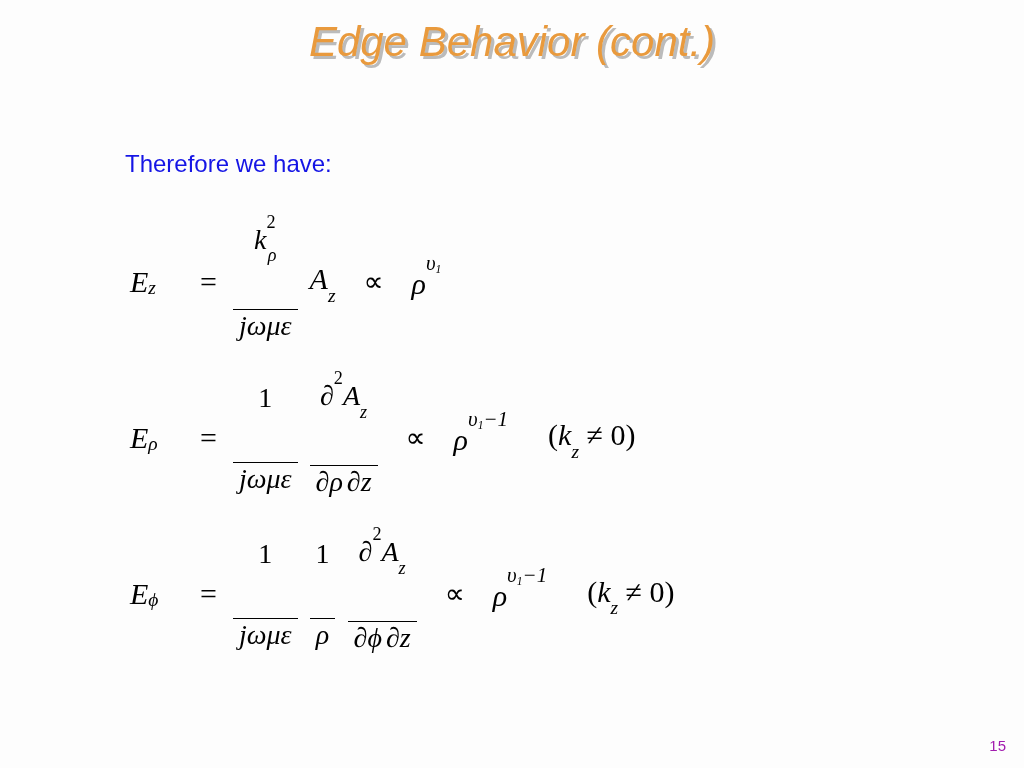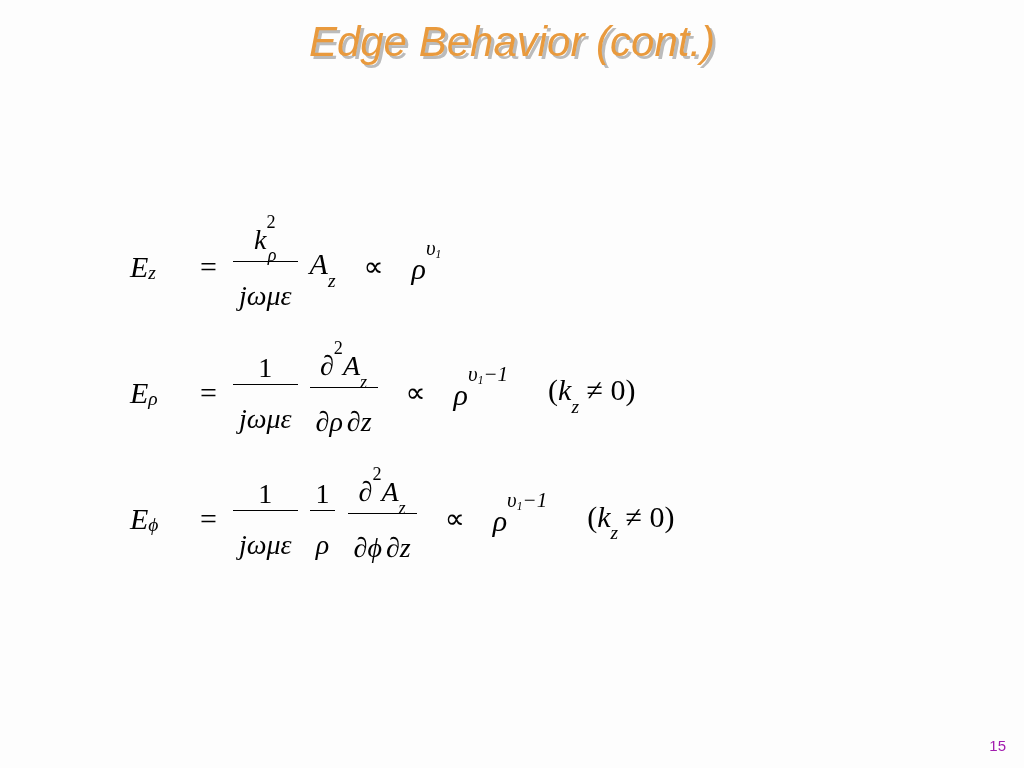--- a/index.html
+++ b/index.html
@@ -80,21 +80,22 @@
     align-items: center;
     vertical-align: middle;
     margin: 0 6px;
     font-size: 28px;
   }
   .frac .num {
     padding: 0 6px 2px 6px;
   }
   .frac .den {
     border-top: 1.5px solid #000;
-    padding: 20px 6px 0 6px;
+    padding: 2px 6px 0 6px;
+    margin-top: 48px;
   }
   .term {
     margin: 0 6px;
   }
   .propto {
     margin: 0 22px;
     font-size: 28px;
   }
   .cond {
     margin-left: 34px;
@@ -144,20 +145,21 @@
 </head>
 <body>
 
 <div class="slide">
 
   <div class="title-wrap">
     <div class="title-shadow">Edge Behavior (cont.)</div>
     <div class="title-main">Edge Behavior (cont.)</div>
   </div>
 
+  <div class="intro">Therefore we have:</div>
 
   <div class="equations">
 
     <div class="eq-row">
       <span class="lhs">
         <span class="ital">E</span>
           <sub>z</sub>
       </span>
       <span class="eqsign">=</span>
       <span class="frac">

